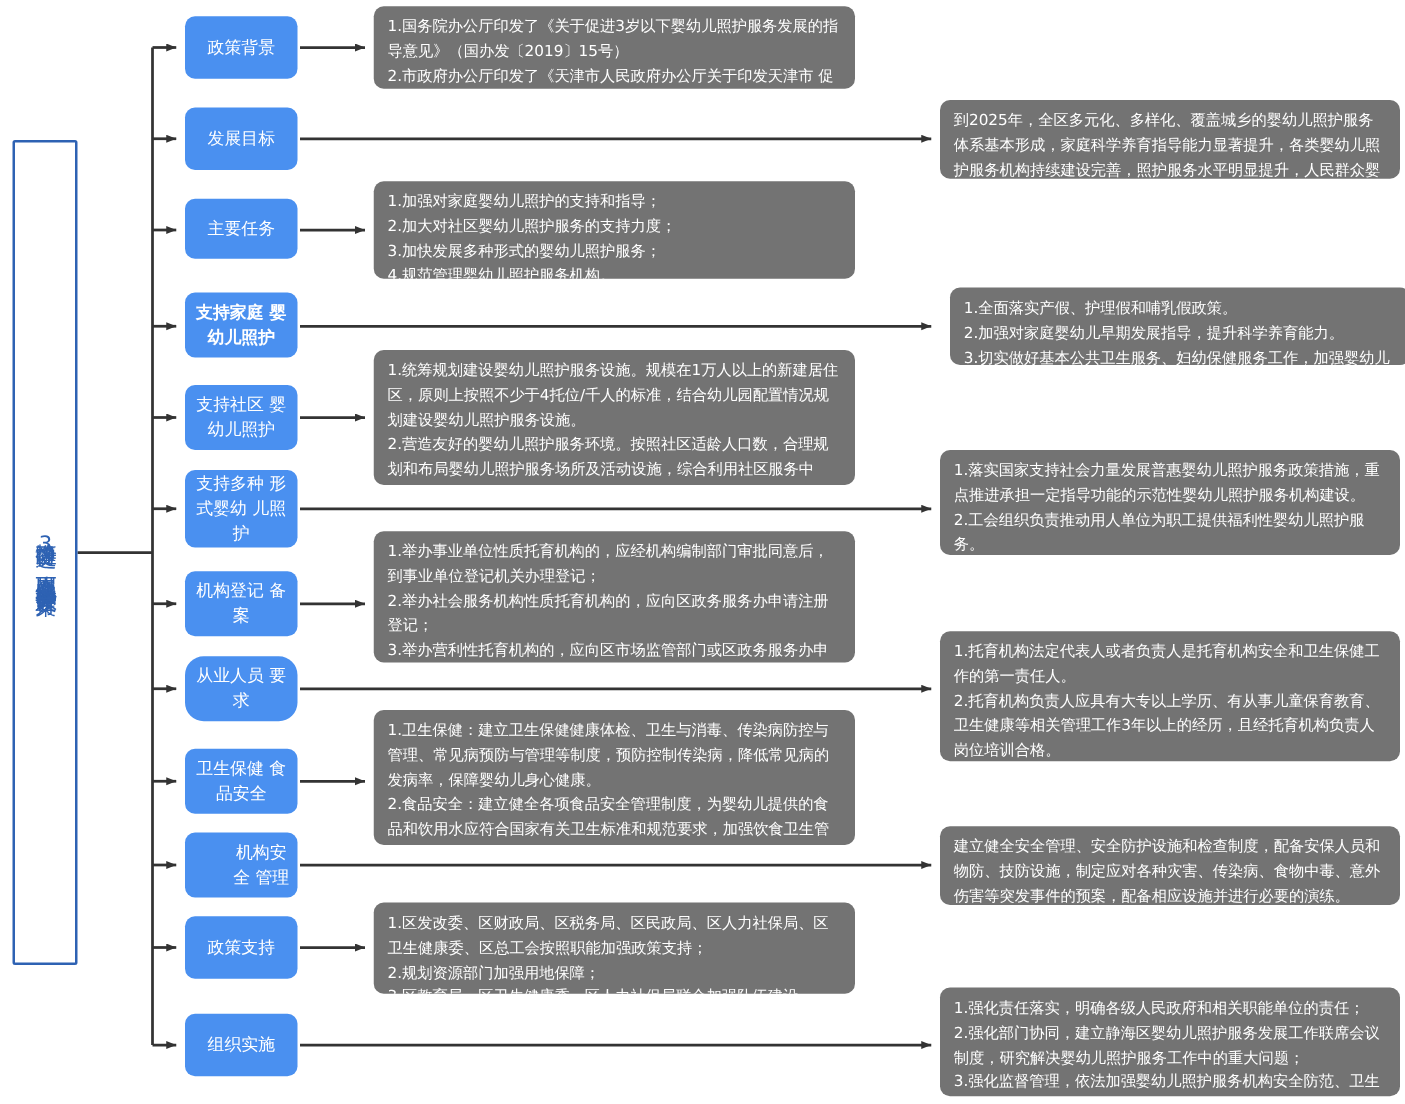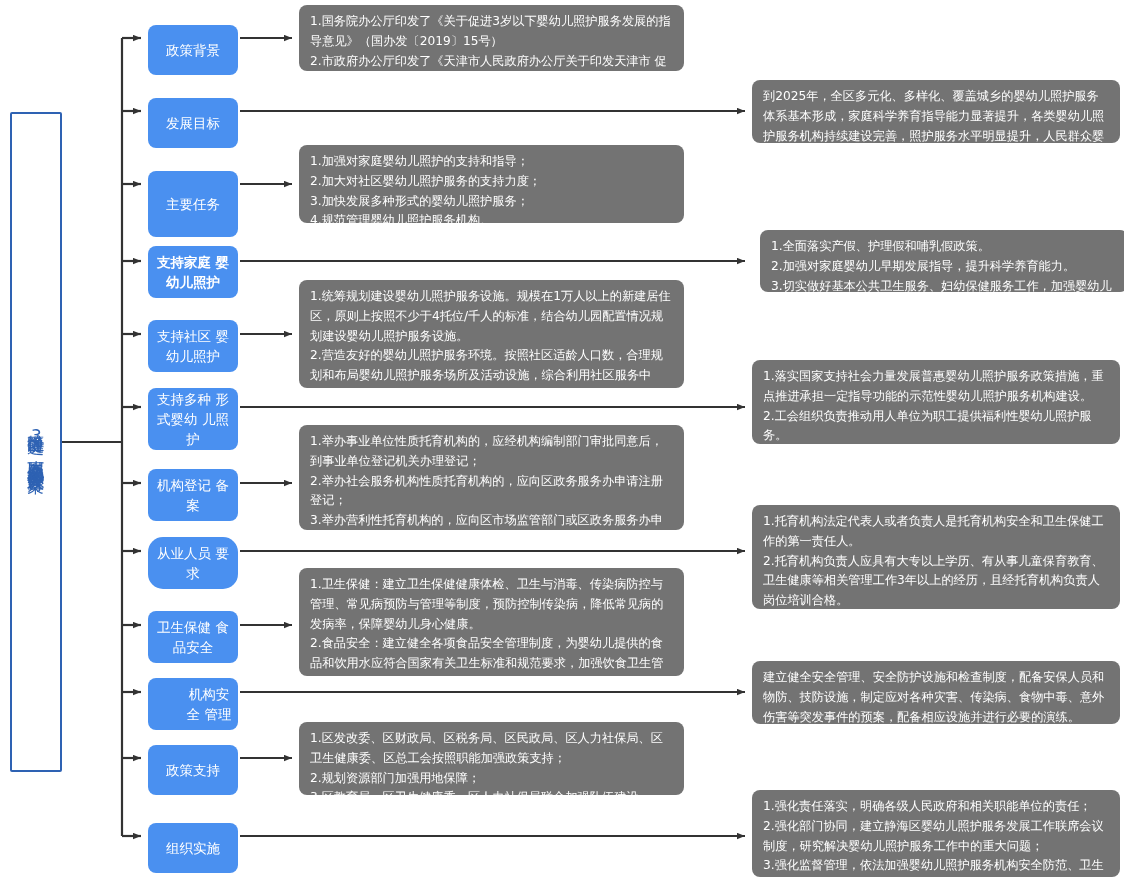--- a/index.html
+++ b/index.html
@@ -58,21 +58,20 @@
     border-radius: 8px;
     box-sizing: border-box;
     display: flex;
     align-items: center;
     justify-content: center;
     color: #ffffff;
     font-size: 13.5px;
     line-height: 1.5;
     text-align: center;
     padding: 2px 4px;
-    margin-top: 12px;
   }
 
   
   .detail-box {
     position: absolute;
     background: #737373;
     border-radius: 8px;
     box-sizing: border-box;
     color: #ffffff;
     font-size: 12.2px;
@@ -130,21 +129,21 @@
   <div class="root-box">
     <div class="root-text">静海区促进3岁以下婴幼儿照护服务体系建设方案</div>
   </div>
 
   <div class="cat-box" style="left:148px;top:13px;width:90px;height:50px;">
     <span>政策背景</span>
   </div>
   <div class="cat-box" style="left:148px;top:86px;width:90px;height:50px;">
     <span>发展目标</span>
   </div>
-  <div class="cat-box" style="left:148px;top:159px;width:90px;height:66px;">
+  <div class="cat-box" style="left:148px;top:159px;width:90px;height:48px;">
     <span>主要任务</span>
   </div>
   <div class="cat-box" style="left:148px;top:234px;width:90px;height:52px;font-weight:bold;">
     <span>支持家庭
 婴幼儿照护</span>
   </div>
   <div class="cat-box" style="left:148px;top:308px;width:90px;height:52px;">
     <span>支持社区
 婴幼儿照护</span>
   </div>

